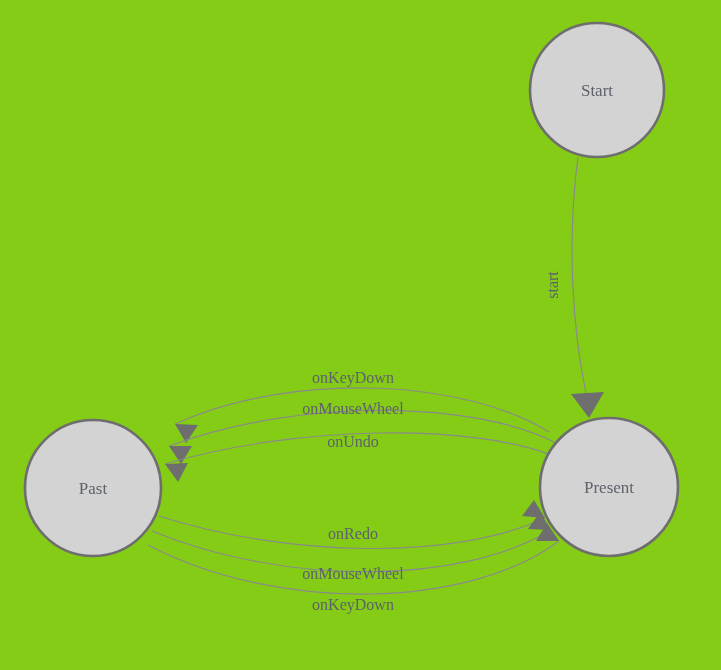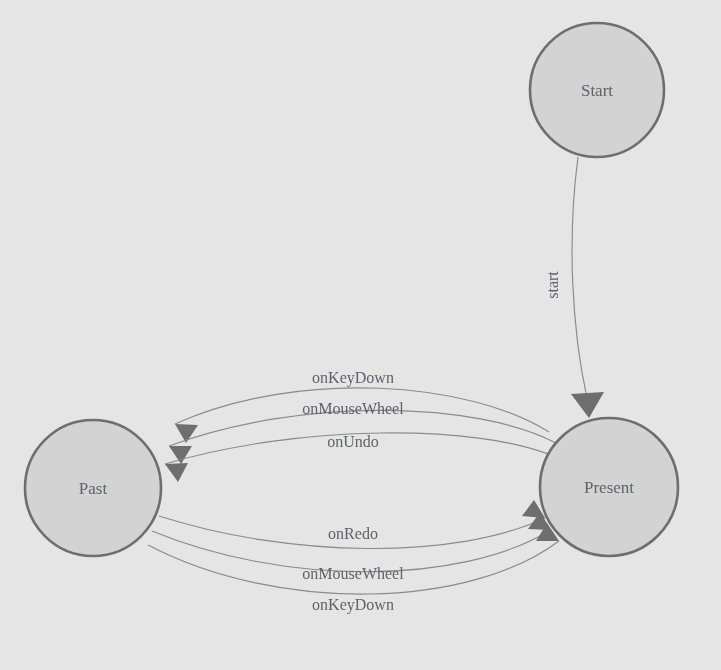--- a/index.html
+++ b/index.html
@@ -10,21 +10,21 @@
   body {
     width: 721px;
     height: 670px;
     font-family: "Liberation Serif", "DejaVu Serif", serif;
     overflow: hidden;
   }
   #diagram-canvas {
     position: relative;
     width: 721px;
     height: 670px;
-    background: #e5e5e5;
+    background: #84cc16;
   }
   svg#graph {
     display: block;
     width: 721px;
     height: 670px;
   }
   .node-circle {
     fill: #d3d3d3;
     stroke: #6e6e6e;
     stroke-width: 2.6;

